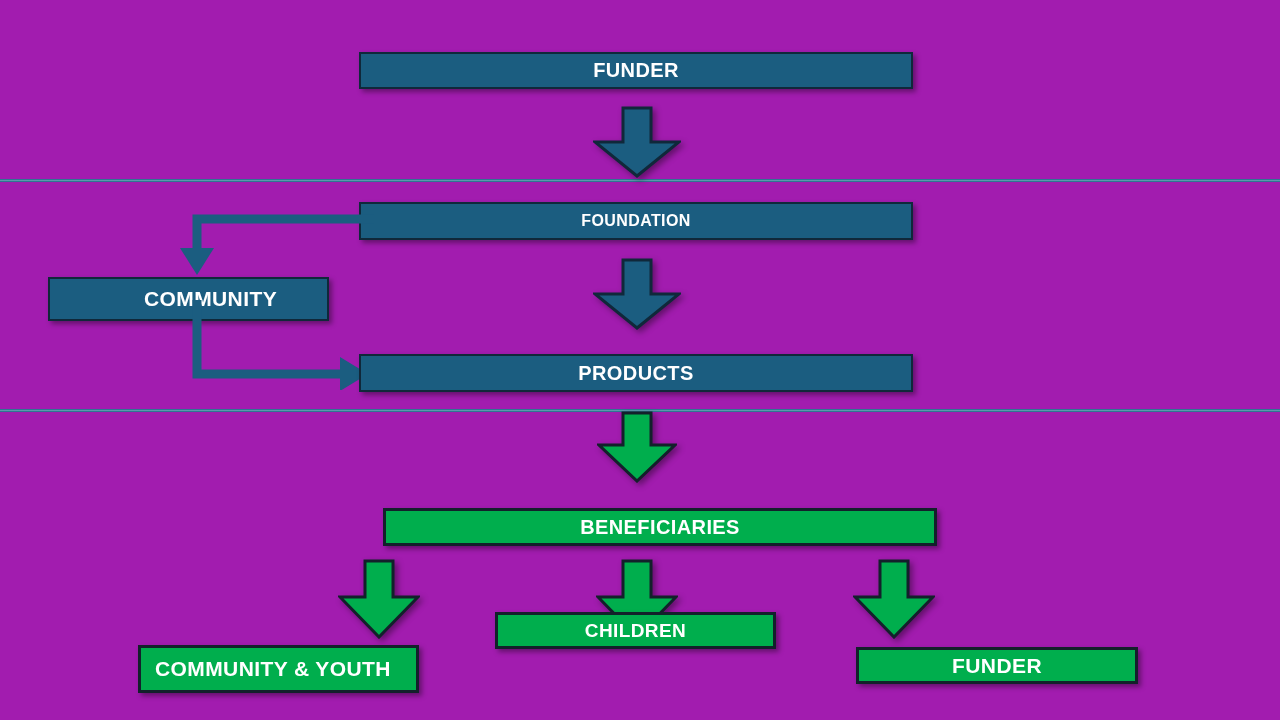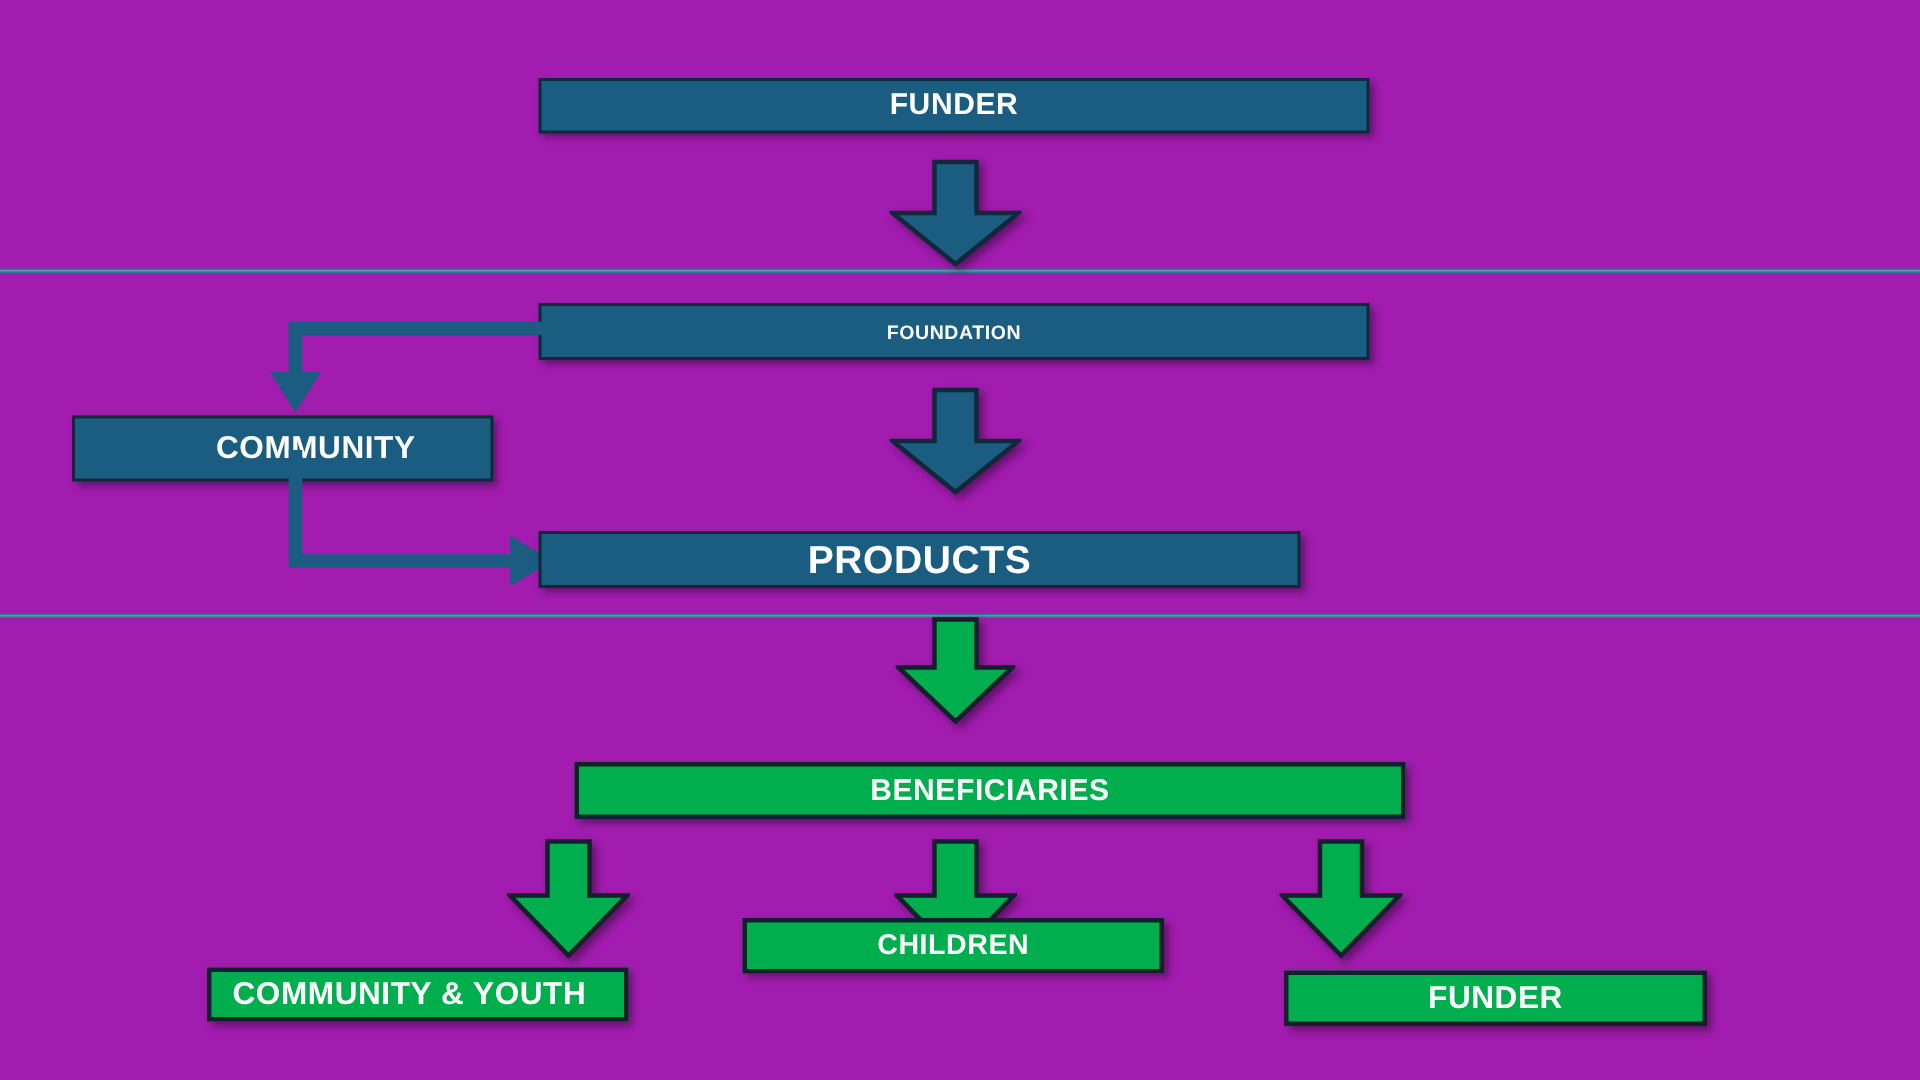--- a/index.html
+++ b/index.html
@@ -85,21 +85,21 @@
   <div class="box blue" style="left:359px; top:52px; width:554px; height:37px; font-size:20px;">
     <span class="label">FUNDER</span>
   </div>
 
   <div class="arrow" style="left:593px; top:106px; width:88px; height:72px;">
     <svg width="88" height="72" viewBox="0 0 88 72">
       <polygon points="30,2 58,2 58,36 86,36 44,70 2,36 30,36" fill="#1B5D80" stroke="#10283A" stroke-width="3" stroke-linejoin="miter"></polygon>
     </svg>
   </div>
 
-  <div class="box blue" style="left:359px; top:202px; width:554px; height:38px; font-size:13px;justify-content:center;">
+  <div class="box blue" style="left:359px; top:202px; width:554px; height:38px; font-size:16px;justify-content:center;">
     <span class="label">FOUNDATION</span>
   </div>
 
   <div class="elbow" style="left:174px; top:206px; width:200px; height:72px;">
     <svg width="200" height="72" viewBox="0 0 200 72">
       <path d="M200,13 L23,13 L23,44" fill="none" stroke="#1B5D80" stroke-width="9" stroke-linejoin="miter" stroke-linecap="butt"></path>
       <polygon points="6,42 40,42 23,69" fill="#1B5D80"></polygon>
     </svg>
   </div>
 
@@ -113,21 +113,21 @@
     <span class="label">COMMUNITY</span>
   </div>
 
   <div class="elbow" style="left:174px; top:300px; width:200px; height:90px;">
     <svg width="200" height="90" viewBox="0 0 200 90">
       <path d="M23,0 L23,74 L168,74" fill="none" stroke="#1B5D80" stroke-width="9" stroke-linejoin="miter" stroke-linecap="butt"></path>
       <polygon points="166,57 166,91 194,74" fill="#1B5D80"></polygon>
     </svg>
   </div>
 
-  <div class="box blue" style="left:359px; top:354px; width:508px; height:38px; font-size:26px;">
+  <div class="box blue" style="left:359px; top:354px; width:554px; height:38px; font-size:20px;">
     <span class="label">PRODUCTS</span>
   </div>
 
   <div class="arrow" style="left:597px; top:411px; width:80px; height:72px;">
     <svg width="80" height="72" viewBox="0 0 80 72">
       <polygon points="26,2 54,2 54,34 78,34 40,70 2,34 26,34" fill="#00AE4D" stroke="#13202B" stroke-width="3" stroke-linejoin="miter"></polygon>
     </svg>
   </div>
 
   <div class="box green" style="left:359px; top:508px; width:554px; height:38px; font-size:20px;margin-left:24px;">
@@ -145,21 +145,21 @@
       <polygon points="27,2 55,2 55,38 80,38 41,78 2,38 27,38" fill="#00AE4D" stroke="#13202B" stroke-width="3" stroke-linejoin="miter"></polygon>
     </svg>
   </div>
 
   <div class="arrow" style="left:853px; top:559px; width:82px; height:80px;">
     <svg width="82" height="80" viewBox="0 0 82 80">
       <polygon points="27,2 55,2 55,38 80,38 41,78 2,38 27,38" fill="#00AE4D" stroke="#13202B" stroke-width="3" stroke-linejoin="miter"></polygon>
     </svg>
   </div>
 
-  <div class="box green" style="left:138px; top:645px; width:281px; height:36px; font-size:21px;
+  <div class="box green" style="left:138px; top:645px; width:281px; height:48px; font-size:21px;
               justify-content:flex-start; padding-left:14px;">
     <span class="label">COMMUNITY &amp; YOUTH</span>
   </div>
 
   <div class="box green" style="left:495px; top:612px; width:281px; height:37px; font-size:19px;">
     <span class="label">CHILDREN</span>
   </div>
 
   <div class="box green" style="left:856px; top:647px; width:282px; height:37px; font-size:21px;">
     <span class="label">FUNDER</span>

